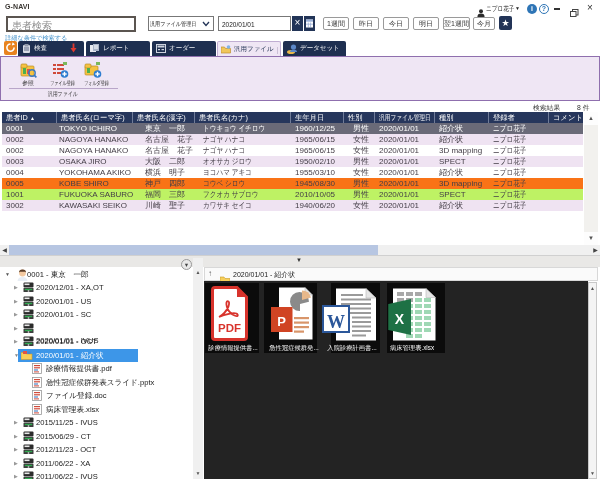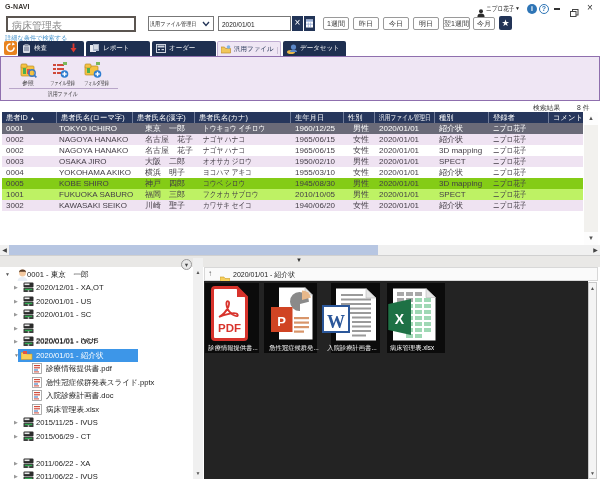--- a/index.html
+++ b/index.html
@@ -26,21 +26,21 @@
 <div class="a" style="left:527px;top:4px;width:10px;height:10px;border-radius:50%;background:#2e75b6;color:#fff;font-size:7px;text-align:center;line-height:10px;font-weight:bold">i</div>
 <div class="a" style="left:539px;top:4px;width:10px;height:10px;border-radius:50%;border:1px solid #2e75b6;color:#2e75b6;font-size:7px;text-align:center;line-height:8px;font-weight:bold">?</div>
 <div class="a" style="left:554px;top:8px;width:6px;height:1.5px;background:#333"></div>
 <div class="a" style="left:570px;top:3px;width:9px;height:8px"><svg width="9" height="8">
       <rect x="2.5" y="0.5" width="5.5" height="5.5" fill="none" stroke="#444" stroke-width="1"></rect>
       <rect x="0.5" y="2.5" width="5.5" height="5" fill="#fff" stroke="#444" stroke-width="1"></rect>
     </svg></div>
 <div class="a" style="left:587px;top:2px;font-size:10px;color:#333">×</div>
 
 <div class="a" style="left:6px;top:16px;width:130px;height:16px;border:2px solid #5b5550"></div>
-<div class="a" style="left:12px;top:19px;font-size:10px;color:#8a8a8a">病床管理表</div>
+<div class="a" style="left:12px;top:19px;font-size:10px;color:#8a8a8a">患者検索</div>
 <div class="a" style="left:5px;top:34px;font-size:6.2px;color:#3e8ec8">詳細な条件で検索する</div>
 
 <div class="a" style="left:148px;top:16px;width:66px;height:15px;border:1px solid #777;background:#fff"></div>
 <div class="a" style="left:150px;top:20px;width:52px;font-size:6px;color:#222;transform:scaleX(0.85);transform-origin:left;white-space:nowrap">汎用ファイル管理日</div>
 <svg class="a" style="left:202px;top:21px" width="8" height="6">
     <path d="M1 1 L4 4.5 L7 1" fill="none" stroke="#223457" stroke-width="1.3"></path>
   </svg>
 <div class="a" style="left:218px;top:16px;width:73px;height:15px;border:1px solid #777;background:#fff"></div>
 <div class="a" style="left:222px;top:21px;font-size:6.5px;color:#222">2020/01/01</div>
 <div class="a navy" style="left:292px;top:16px;width:11px;height:15px;color:#fff;font-size:10px;text-align:center;line-height:14px">×</div>
@@ -212,21 +212,21 @@
       <span class="c0">0004</span>
       <span class="c1">YOKOHAMA AKIKO</span>
       <span class="c2">横浜　明子</span>
       <span class="c3 c3s">ヨコハマ アキコ</span>
       <span class="c4">1955/03/10</span>
       <span class="c5">女性</span>
       <span class="c6">2020/01/01</span>
       <span class="c7">紹介状</span>
       <span class="c8 c3s">ニプロ花子</span>
     </div>
-    <div class="row" style="top:178px;background:#84cc16;color:#433d46">
+    <div class="row" style="top:178px;background:#f97316;color:#433d46">
       <span class="c0">0005</span>
       <span class="c1">KOBE SHIRO</span>
       <span class="c2">神戸　四郎</span>
       <span class="c3 c3s">コウベ シロウ</span>
       <span class="c4">1945/08/30</span>
       <span class="c5">男性</span>
       <span class="c6">2020/01/01</span>
       <span class="c7">3D mapping</span>
       <span class="c8 c3s">ニプロ花子</span>
     </div>
@@ -380,21 +380,21 @@
     <div class="trow" style="top:122px">
       <span style="position:absolute;left:32px;top:0;width:10px;height:12px">
         <svg width="10" height="11" style="position:absolute;left:0;top:1px">
           <rect x="0.5" y="0.5" width="9" height="10" fill="#fff" stroke="#9a9a9a" stroke-width="0.8"></rect>
           <rect x="2" y="2" width="6" height="1.2" fill="#d04a3a"></rect>
           <rect x="2" y="4.2" width="6" height="1.2" fill="#d04a3a"></rect>
           <rect x="2" y="6.4" width="4" height="1.2" fill="#4a86c8"></rect>
           <rect x="2" y="8.4" width="5" height="1" fill="#d04a3a"></rect>
         </svg>
       </span>
-    <span style="position:absolute;left:46px;top:0">入院診療計画書.doc</span>
+    <span style="position:absolute;left:46px;top:0">ファイル登録.doc</span>
     </div>
     <div class="trow" style="top:135.5px">
       <span style="position:absolute;left:32px;top:0;width:10px;height:12px">
         <svg width="10" height="11" style="position:absolute;left:0;top:1px">
           <rect x="0.5" y="0.5" width="9" height="10" fill="#fff" stroke="#9a9a9a" stroke-width="0.8"></rect>
           <rect x="2" y="2" width="6" height="1.2" fill="#d04a3a"></rect>
           <rect x="2" y="4.2" width="6" height="1.2" fill="#d04a3a"></rect>
           <rect x="2" y="6.4" width="4" height="1.2" fill="#4a86c8"></rect>
           <rect x="2" y="8.4" width="5" height="1" fill="#d04a3a"></rect>
         </svg>
@@ -419,20 +419,33 @@
     <span style="position:absolute;left:23px;top:0;width:12px;height:12px">
         <svg width="11" height="11" style="position:absolute;left:0;top:1px">
           <rect x="0.5" y="0.5" width="10" height="5" rx="1" fill="#2b2b2b"></rect>
           <rect x="1.5" y="1.5" width="5" height="1.6" fill="#e8e8e8"></rect>
           <rect x="0.5" y="6" width="10" height="4" rx="0.5" fill="#3c3c3c"></rect>
           <rect x="1.8" y="6.8" width="7.4" height="1.4" fill="#2ea84e"></rect>
           <circle cx="5.5" cy="9" r="0.9" fill="#bbb"></circle>
         </svg>
       </span>
     <span style="position:absolute;left:36px;top:0">2015/06/29 - CT</span>
+    </div>
+    <div class="trow" style="top:176px">
+      <span style="position:absolute;left:14px;top:0;color:#9a9a9a;font-size:5px">▶</span>
+    <span style="position:absolute;left:23px;top:0;width:12px;height:12px">
+        <svg width="11" height="11" style="position:absolute;left:0;top:1px">
+          <rect x="0.5" y="0.5" width="10" height="5" rx="1" fill="#2b2b2b"></rect>
+          <rect x="1.5" y="1.5" width="5" height="1.6" fill="#e8e8e8"></rect>
+          <rect x="0.5" y="6" width="10" height="4" rx="0.5" fill="#3c3c3c"></rect>
+          <rect x="1.8" y="6.8" width="7.4" height="1.4" fill="#2ea84e"></rect>
+          <circle cx="5.5" cy="9" r="0.9" fill="#bbb"></circle>
+        </svg>
+      </span>
+    <span style="position:absolute;left:36px;top:0">2012/11/23 - OCT</span>
     </div>
     <div class="trow" style="top:189.5px">
       <span style="position:absolute;left:14px;top:0;color:#9a9a9a;font-size:5px">▶</span>
     <span style="position:absolute;left:23px;top:0;width:12px;height:12px">
         <svg width="11" height="11" style="position:absolute;left:0;top:1px">
           <rect x="0.5" y="0.5" width="10" height="5" rx="1" fill="#2b2b2b"></rect>
           <rect x="1.5" y="1.5" width="5" height="1.6" fill="#e8e8e8"></rect>
           <rect x="0.5" y="6" width="10" height="4" rx="0.5" fill="#3c3c3c"></rect>
           <rect x="1.8" y="6.8" width="7.4" height="1.4" fill="#2ea84e"></rect>
           <circle cx="5.5" cy="9" r="0.9" fill="#bbb"></circle>

